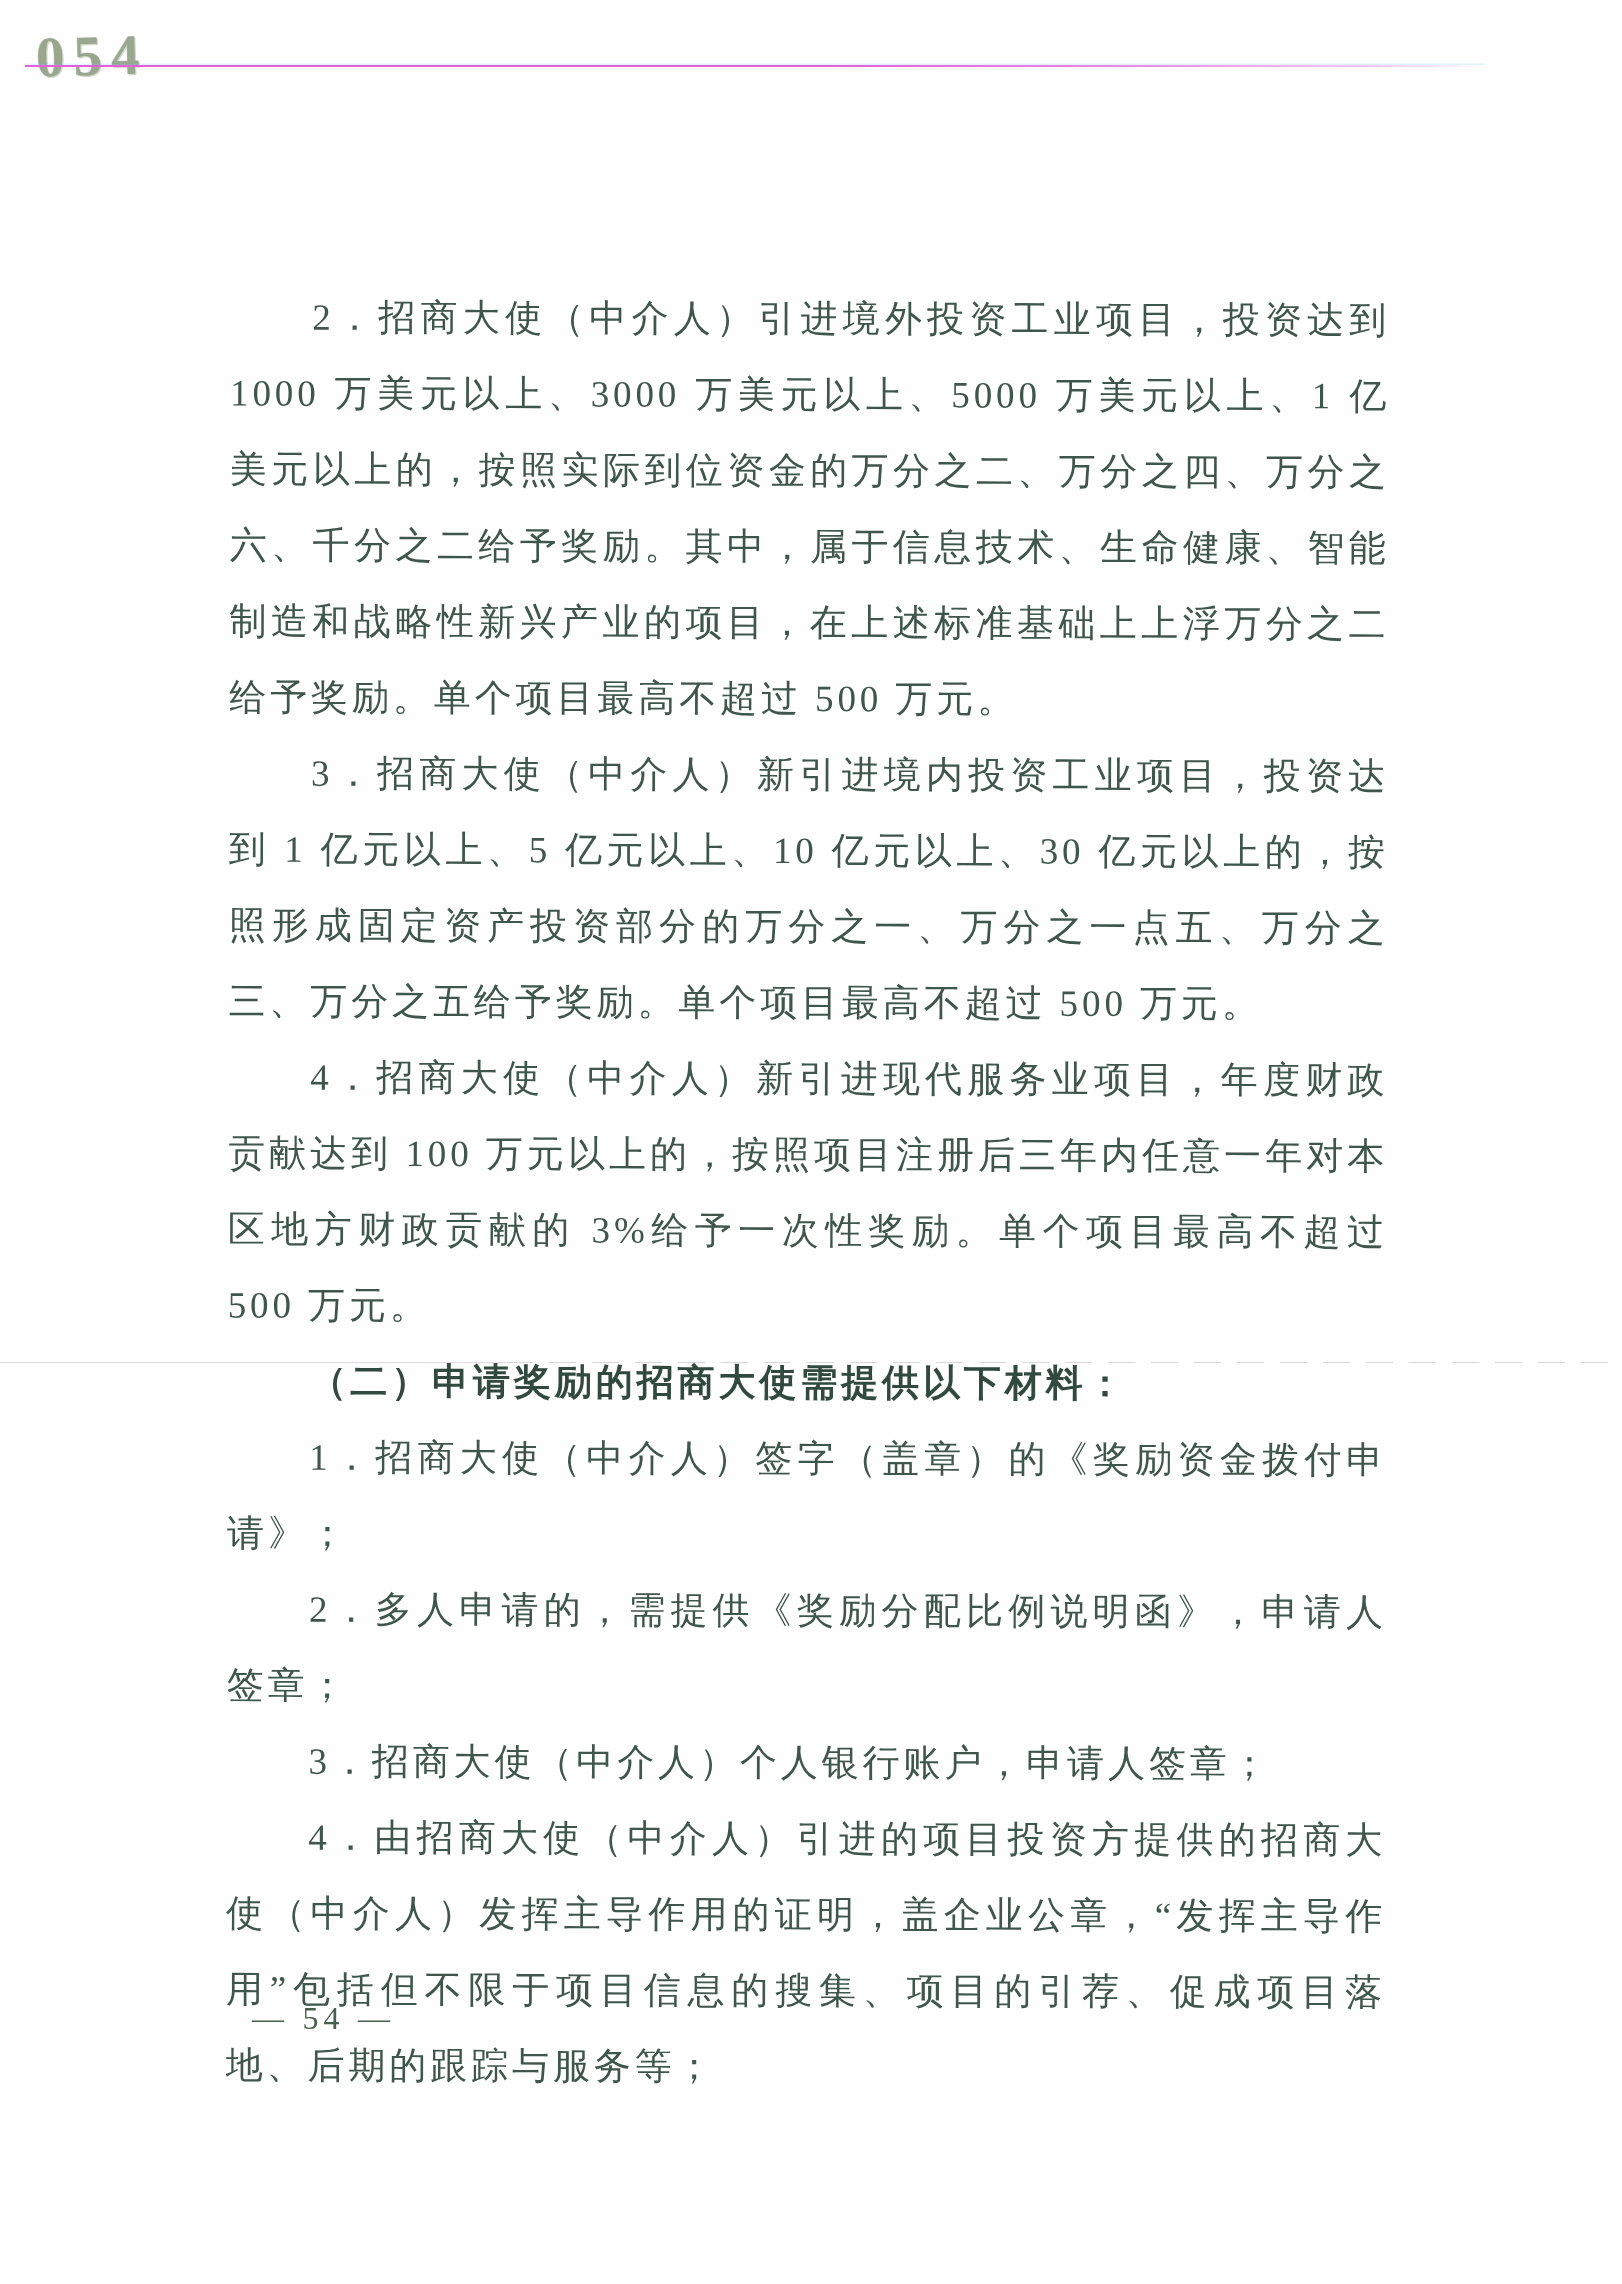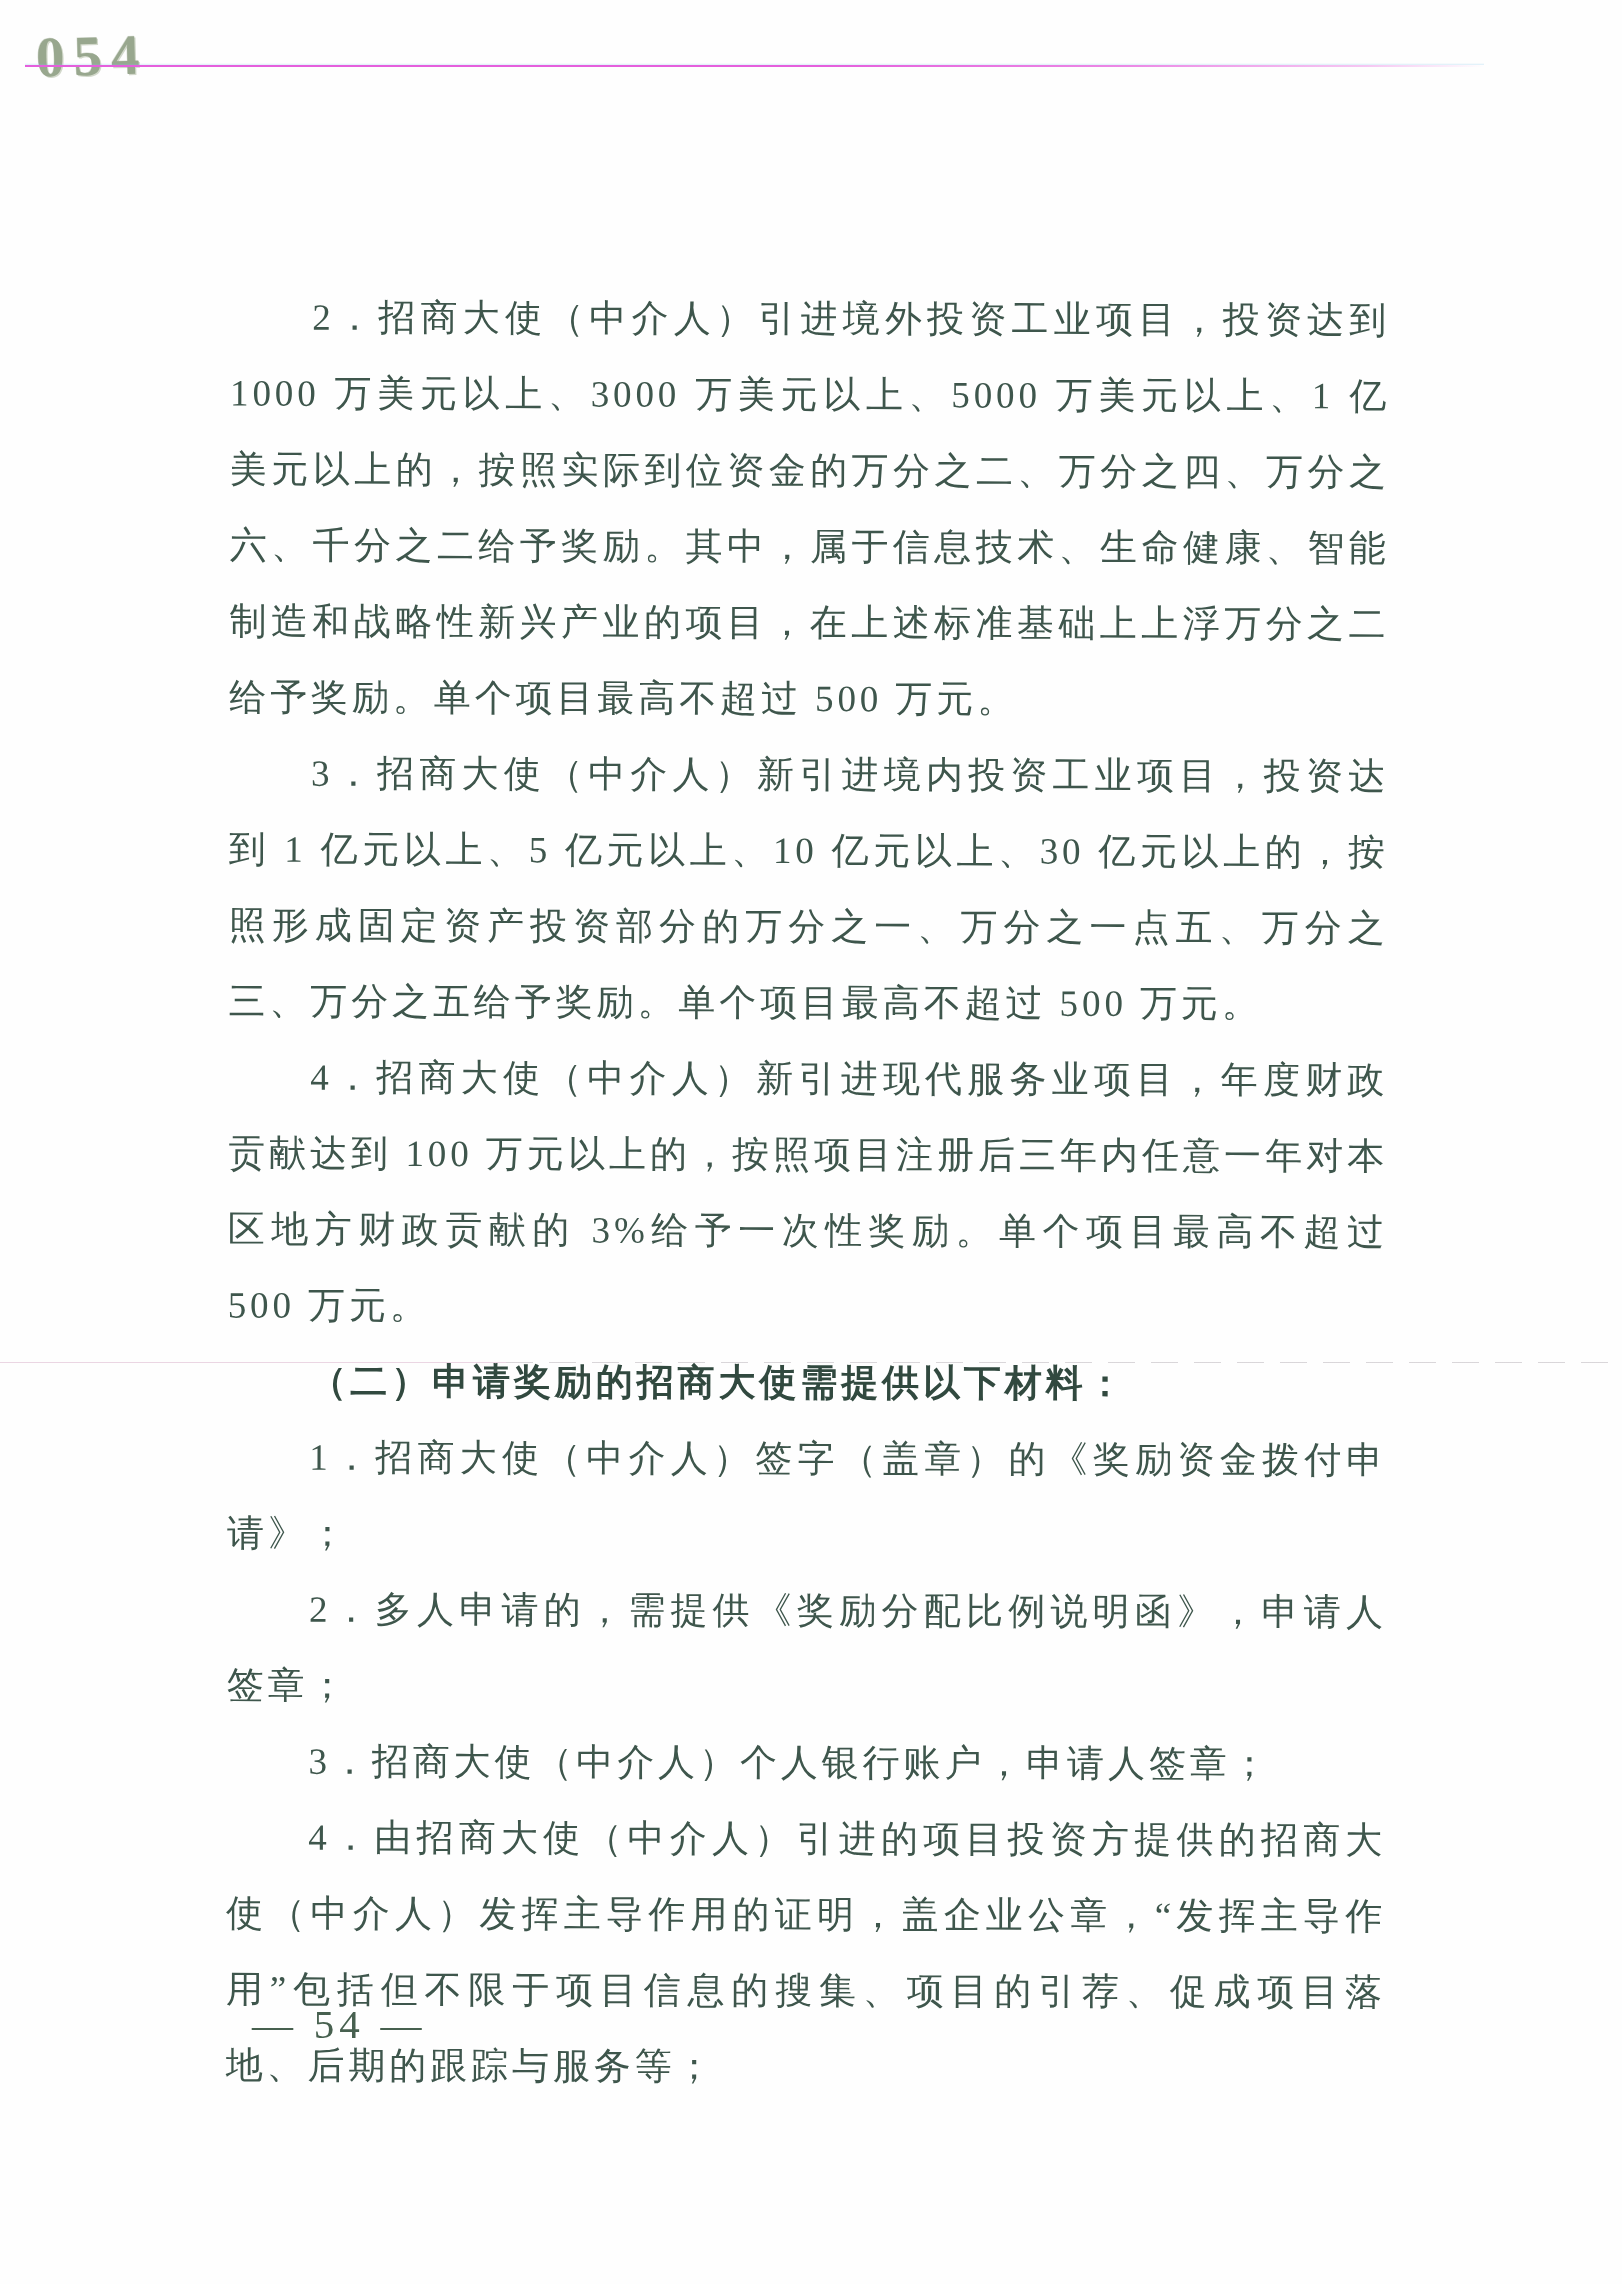--- a/index.html
+++ b/index.html
@@ -84,21 +84,21 @@
   }
   .heading {
     font-weight: bold;
     color: #31493f;
   }
 
   .footer-page-num {
     position: absolute;
     left: 252px;
     top: 2000px;
-    font-size: 41px;
+    font-size: 32px;
     letter-spacing: 5.2px;
     color: #47604f;
   }
 </style>
 </head>
 <body>
 
 <div class="page">
 
   <div class="stamp">054</div>

